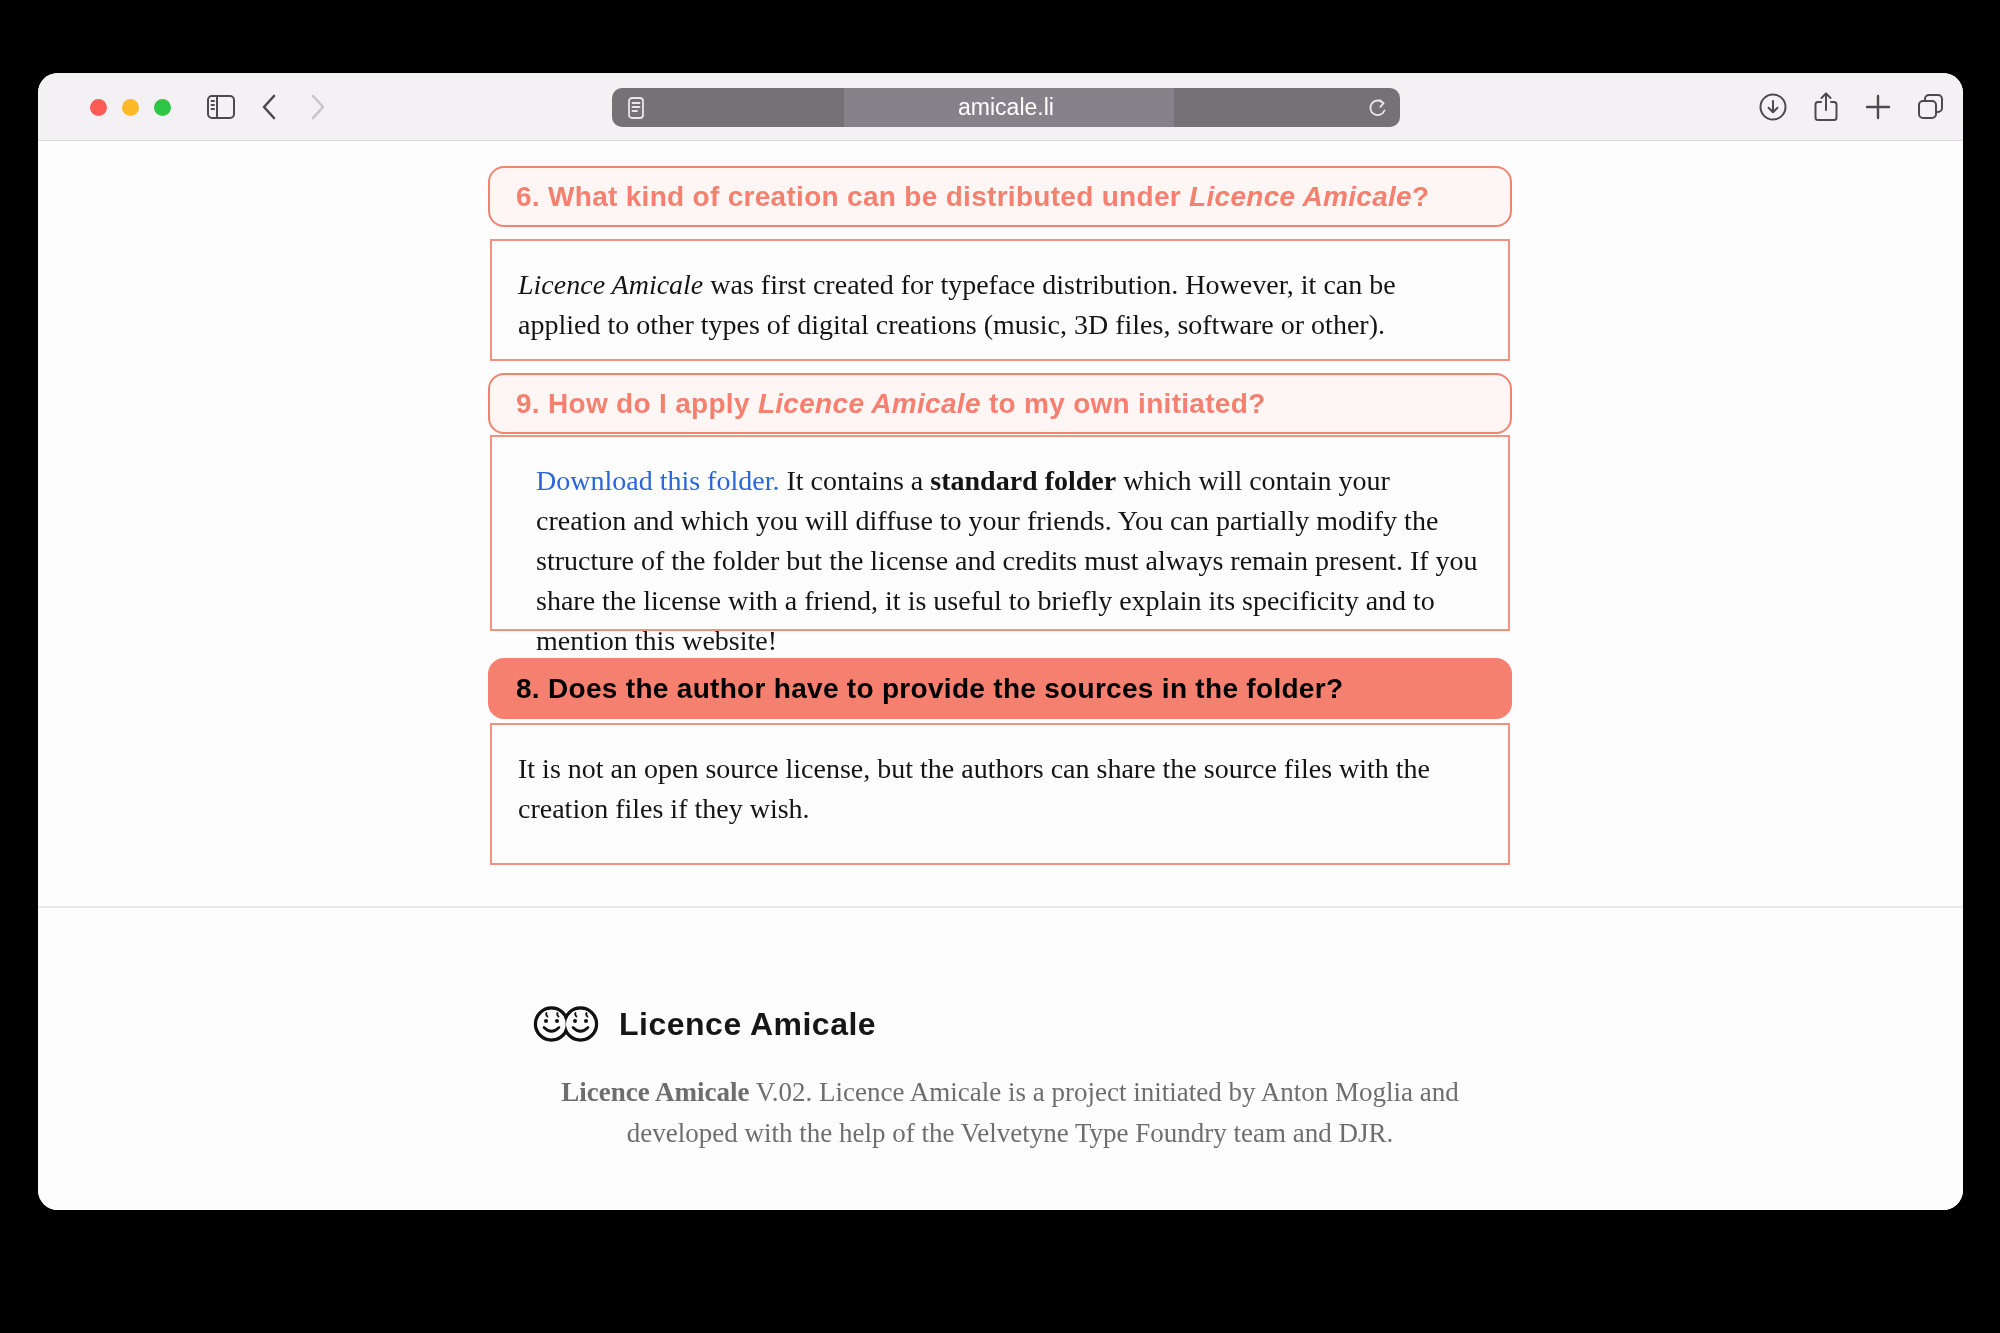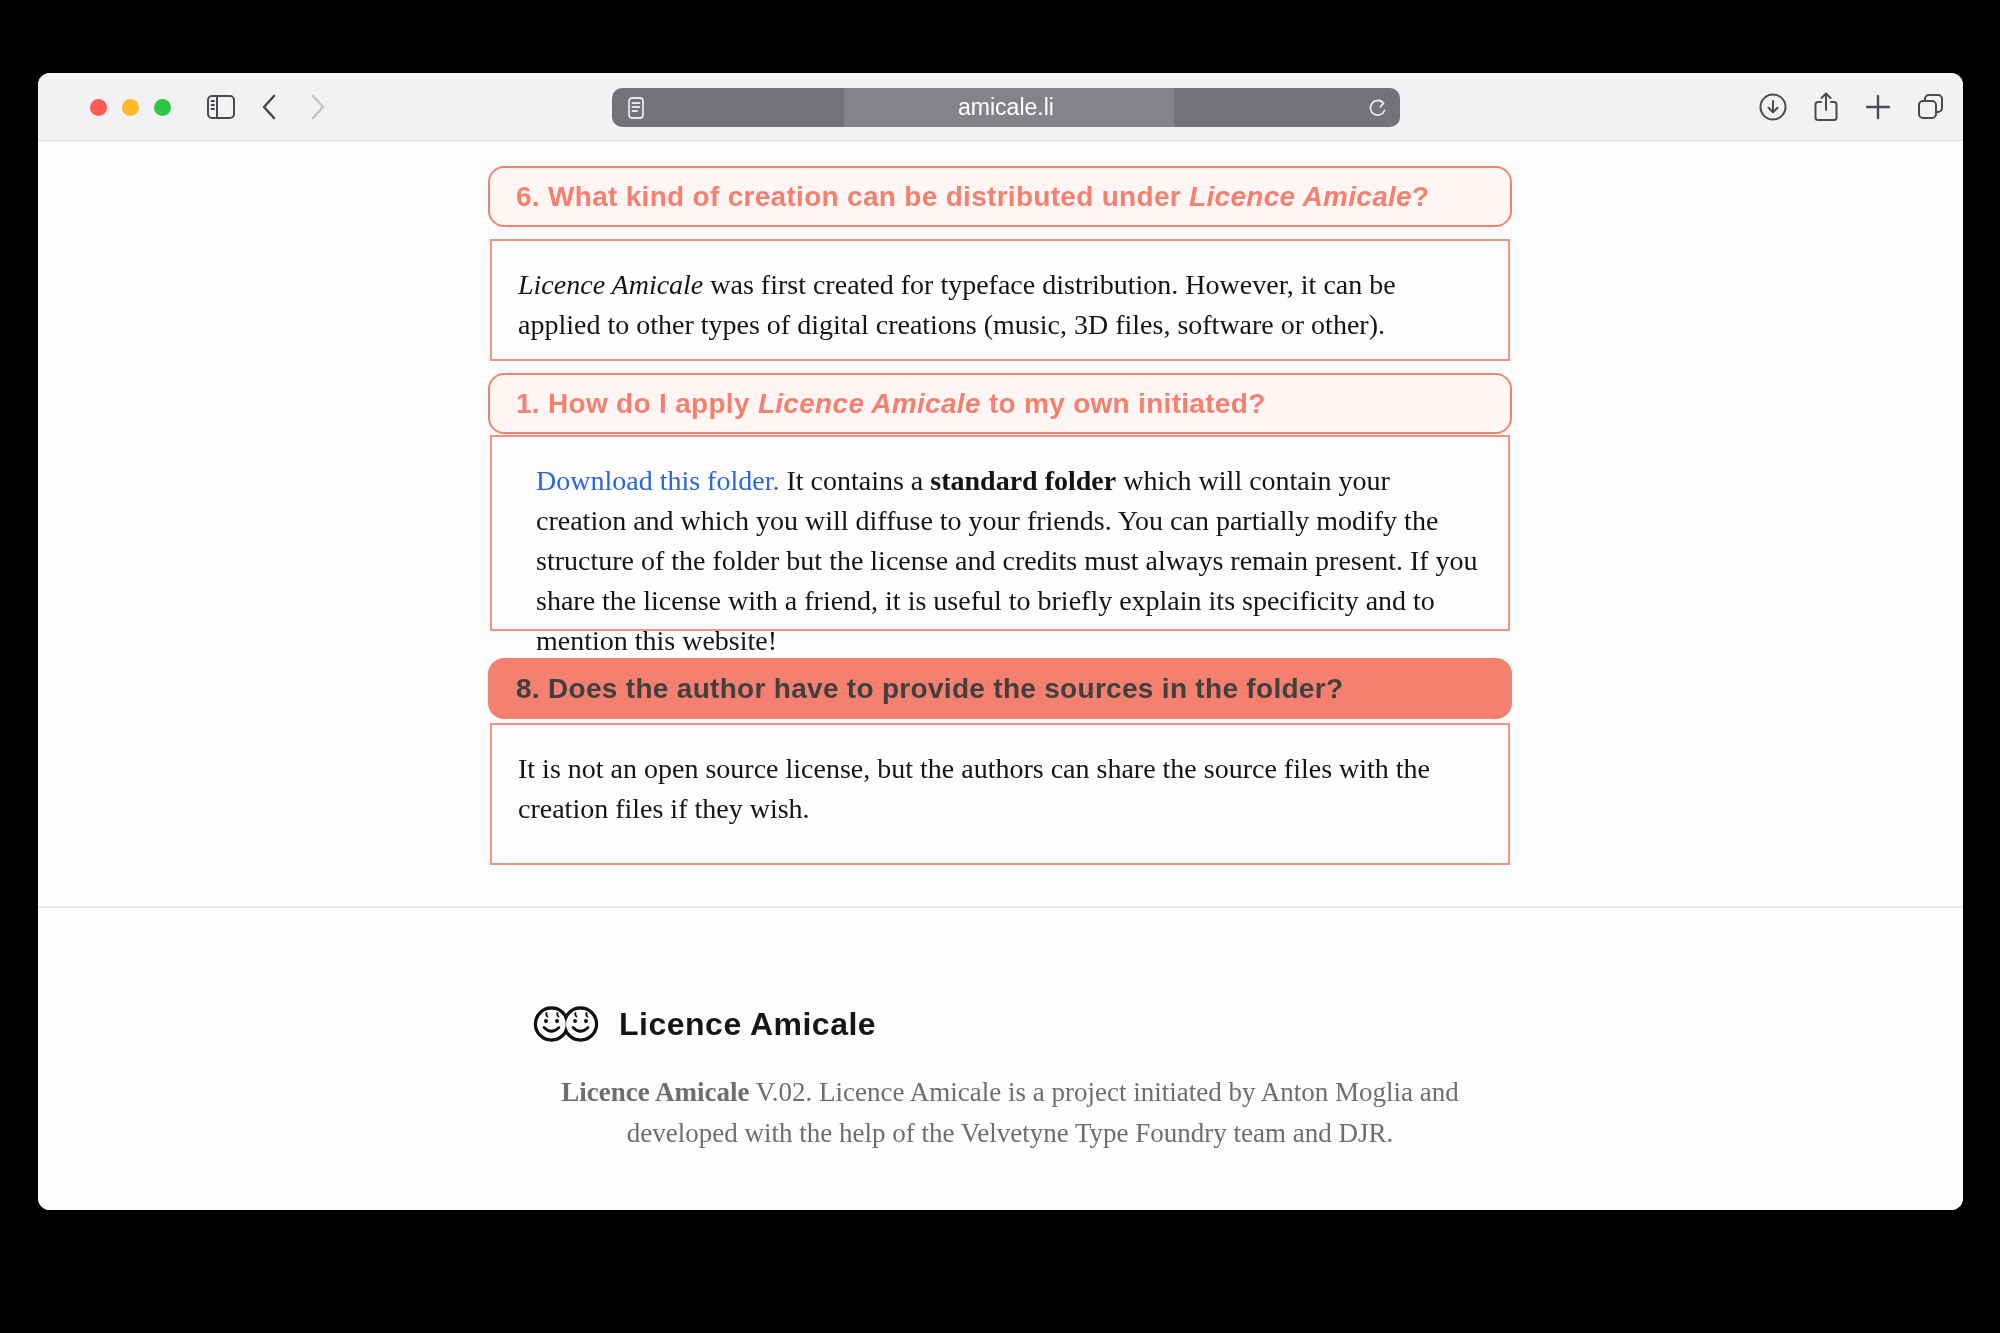--- a/index.html
+++ b/index.html
@@ -3,21 +3,21 @@
 <meta charset="utf-8">
 <style>
   :root{
     --coral:#F5806F; --pink:#FDF6F4; --link:#2B66D9; --chrome:#F3F1F4;
     --ink:#141414; --gray:#6E6E6E; --border-coral:#F2846F;
   }
   *{margin:0;padding:0;box-sizing:border-box;}
   html,body{width:2000px;height:1333px;background:#000;overflow:hidden;
     font-family:"Liberation Sans",sans-serif;}
   .window{position:absolute;left:38px;top:73px;width:1925px;height:1137px;
-    border-radius:12px;background:#FDFDFD;overflow:hidden;
+    border-radius:20px;background:#FDFDFD;overflow:hidden;
     box-shadow:0 20px 60px rgba(0,0,0,.6);}
   
   .toolbar{position:absolute;top:0;left:0;right:0;height:68px;background:var(--chrome);
     border-bottom:1px solid #DCDADE;}
   .light{position:absolute;top:26px;width:17px;height:17px;border-radius:50%;}
   .light.red{left:52px;background:#FC5B56;}
   .light.yellow{left:84px;background:#FDB927;}
   .light.green{left:116px;background:#2DC645;}
   .tb-btn{position:absolute;top:18px;width:34px;height:32px;display:flex;
     align-items:center;justify-content:center;background:none;border:none;cursor:pointer;}
@@ -31,21 +31,21 @@
   .addr .mini{position:absolute;top:8px;width:24px;height:24px;display:flex;align-items:center;
     justify-content:center;background:none;border:none;cursor:pointer;}
   .addr .mini svg{stroke:#E8E6EA;fill:none;stroke-width:1.8px;stroke-linecap:round;stroke-linejoin:round;}
   .addr .reader{left:12px;} .addr .reload{right:10px;}
   
   .content{position:absolute;top:69px;left:0;right:0;bottom:0;background:#FDFDFD;}
   .q-box{position:absolute;left:450px;width:1024px;height:61px;border:2.5px solid var(--border-coral);
     border-radius:16px;background:var(--pink);color:var(--coral);
     font-weight:700;font-size:28px;letter-spacing:.3px;
     display:flex;align-items:center;padding:8px 26px;cursor:pointer;z-index:2;}
-  .q-box.active{background:var(--coral);color:#404040;border-color:var(--coral);}
+  .q-box.active{background:var(--coral);color:#000000;border-color:var(--coral);}
   .a-box{position:absolute;left:452px;width:1020px;border:2px solid #F39280;background:#FDFDFD;
     font-family:"Liberation Serif",serif;font-size:28px;line-height:40px;color:var(--ink);
     padding:24px 28px 0 26px;z-index:1;}
   .rt-italic{font-style:italic;}
   .rt-bold{font-weight:bold;}
   .rt-link{color:var(--link);cursor:pointer;}
   .divider{position:absolute;left:0;right:0;top:764px;height:2px;background:#EAE8EA;}
   .brand{position:absolute;left:495px;top:858px;height:48px;display:flex;align-items:center;gap:20px;}
   .brand .name{font-size:32px;font-weight:700;letter-spacing:.5px;color:#161616;}
   .footer-text{position:absolute;left:472px;top:930px;width:1000px;
@@ -134,21 +134,21 @@
       <span><span class="rt-italic">Licence Amicale</span><span> was first created for typeface distribution. However, it can be applied to other types of digital creations (music, 3D files, software or other).</span></span>
     </div>
     <div class="q-box" style="top:24px;">
       <span><span>6. What kind of creation can be distributed under </span><span class="rt-italic">Licence Amicale</span><span>?</span></span>
     </div>
 
     <div class="a-box" style="top:293px;height:196px;padding-left:44px;">
       <span><span class="rt-link">Download this folder.</span><span> It contains a </span><span class="rt-bold">standard folder</span><span> which will contain your creation and which you will diffuse to your friends. You can partially modify the structure of the folder but the license and credits must always remain present. If you share the license with a friend, it is useful to briefly explain its specificity and to mention this website!</span></span>
     </div>
     <div class="q-box" style="top:231px;">
-      <span><span>1. How do I apply </span><span class="rt-italic">Licence Amicale</span><span> to my own initiated?</span></span>
+      <span><span>9. How do I apply </span><span class="rt-italic">Licence Amicale</span><span> to my own initiated?</span></span>
     </div>
 
     <div class="a-box" style="top:581px;height:142px;">
       <span><span>It is not an open source license, but the authors can share the source files with the creation files if they wish.</span></span>
     </div>
     <div class="q-box active" style="top:516px;">
       <span><span>8. Does the author have to provide the sources in the folder?</span></span>
     </div>
 
     <div class="divider"></div>

